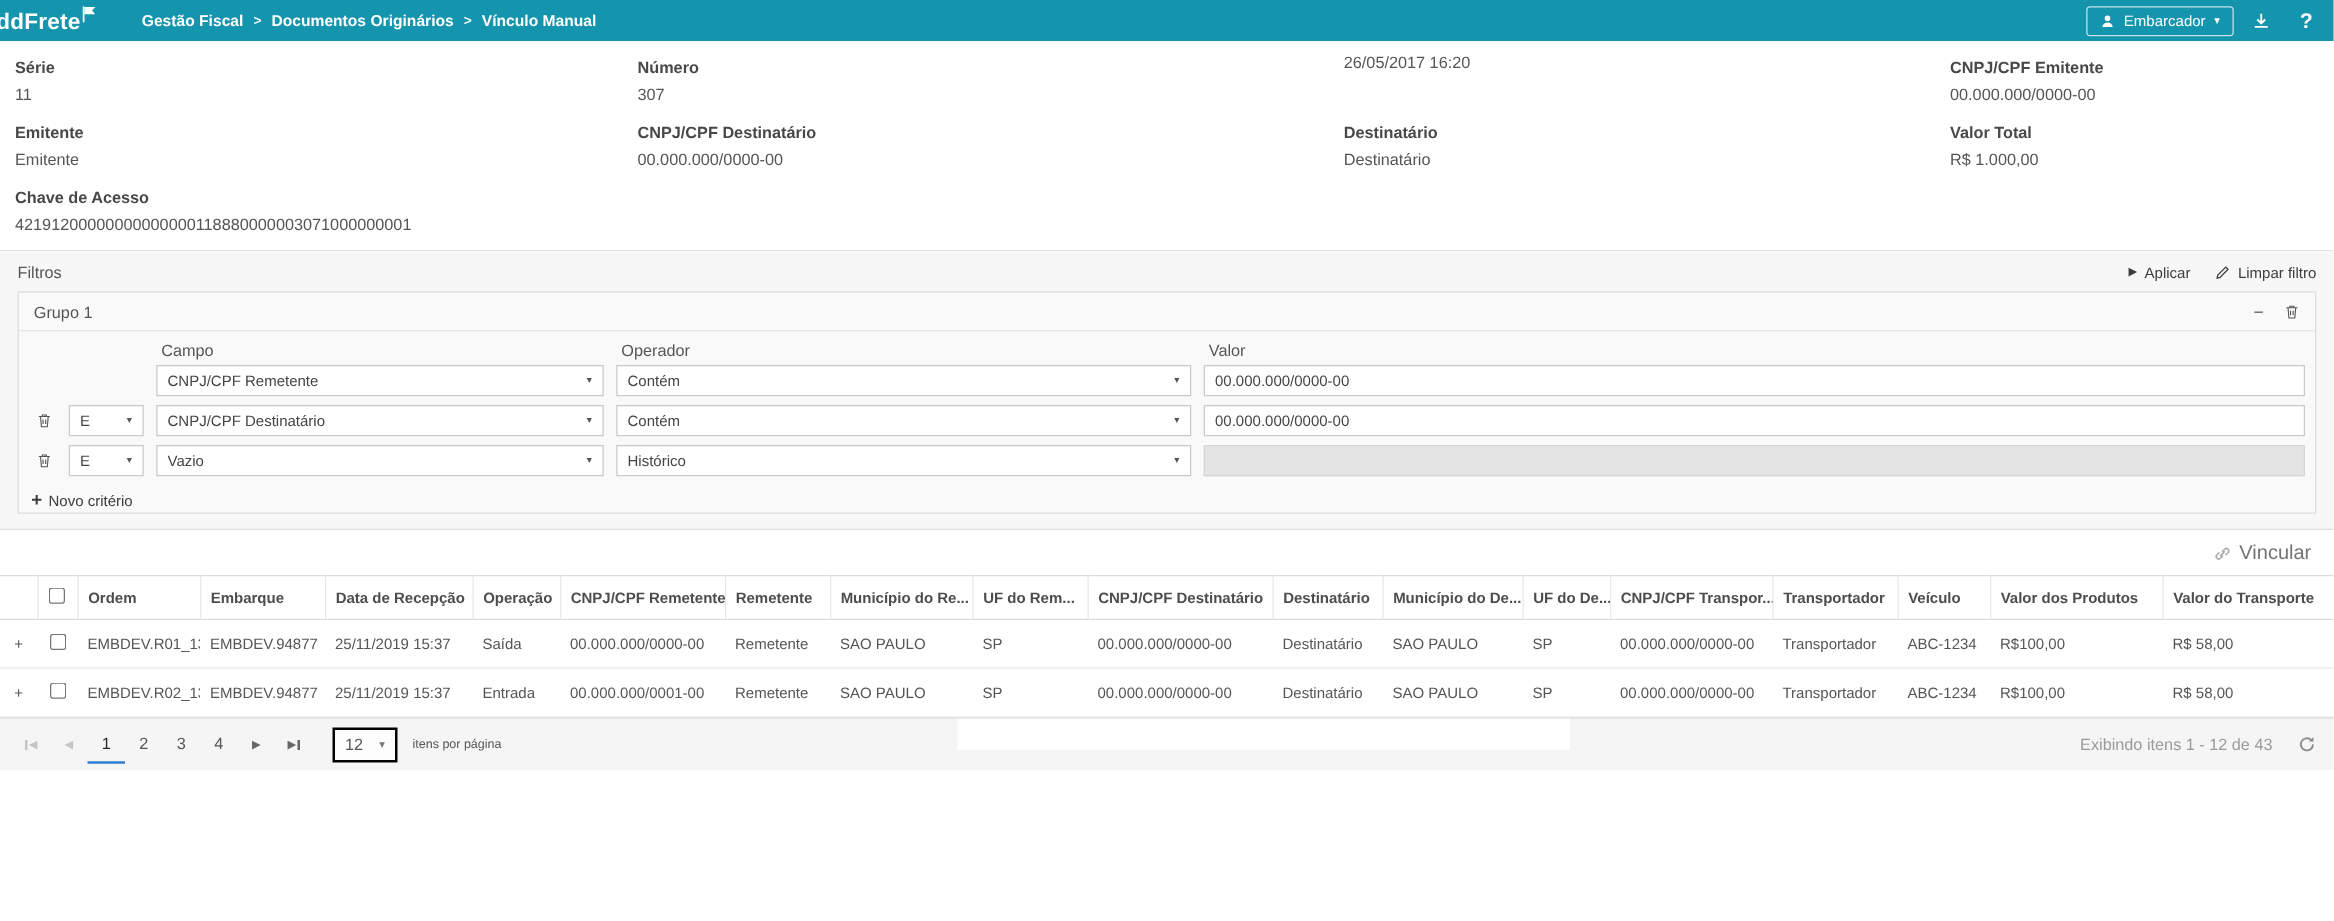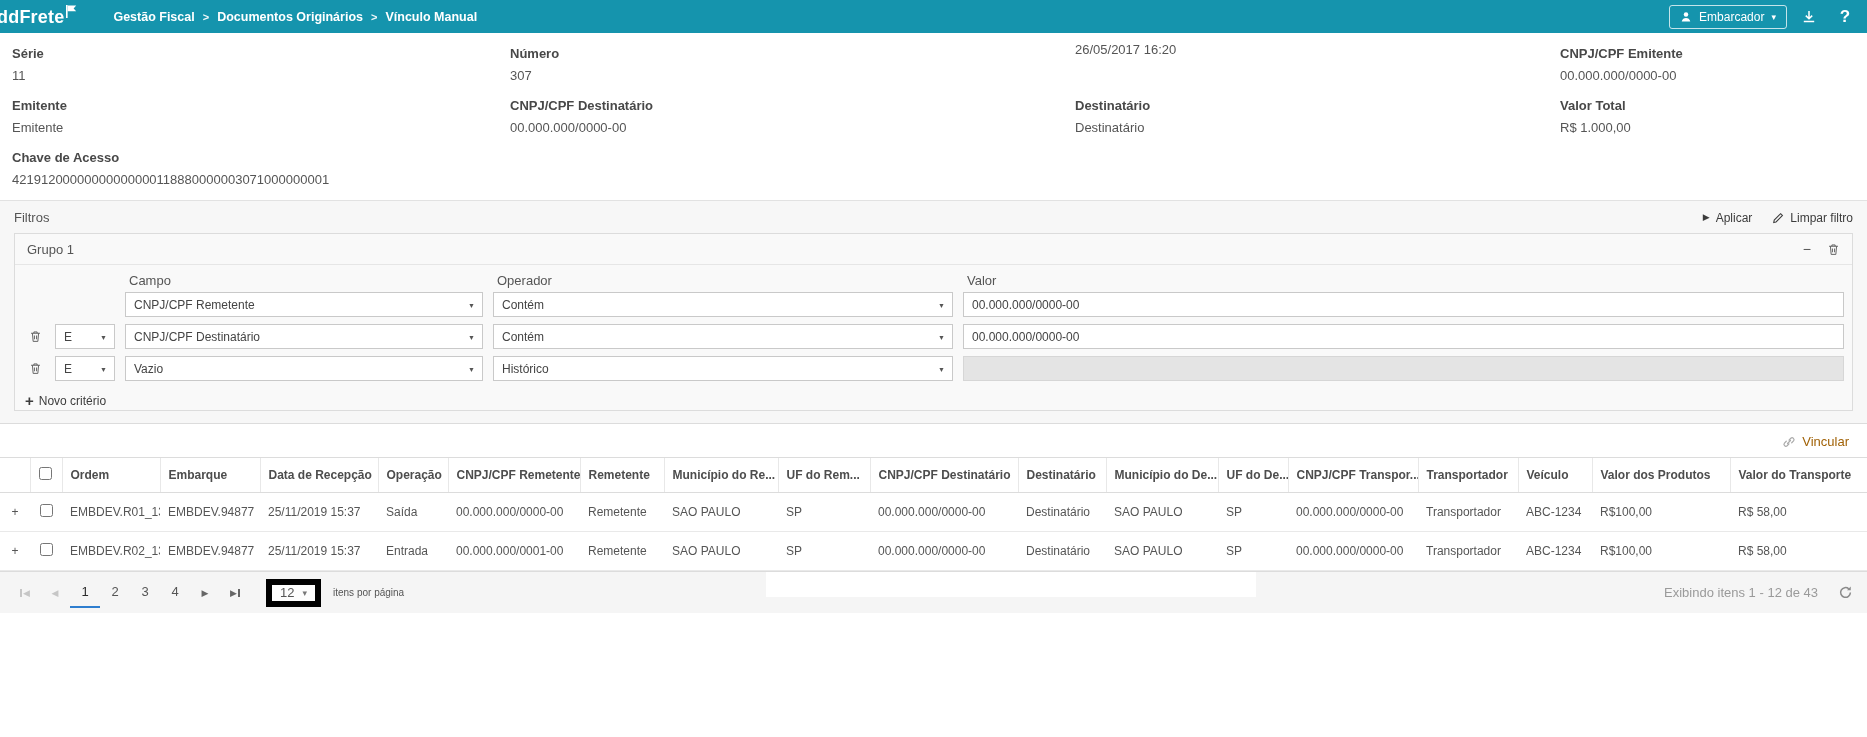--- a/index.html
+++ b/index.html
@@ -47,41 +47,41 @@
   .sel-wrap select { width:100%; height:25px; border:1px solid #c9c9c9; background:#fff; color:#444; font-size:12px; padding:0 22px 0 8px; appearance:none; -webkit-appearance:none; -moz-appearance:none; border-radius:0; font-family:inherit; cursor:pointer; }
   .sel-arrow { position:absolute; right:8px; top:50%; transform:translateY(-50%); font-size:7px; color:#555; pointer-events:none; }
   .val-input { width:100%; height:25px; border:1px solid #c9c9c9; padding:0 8px; font-size:12px; color:#444; font-family:inherit; background:#fff; }
   .val-input:disabled { background:#e4e4e4; border-color:#d6d6d6; }
   .row-trash { background:none; border:none; cursor:pointer; display:flex; align-items:center; justify-content:center; }
   .new-criteria { display:flex; align-items:center; gap:5px; margin:12px 0 2px 10px; background:none; border:none; font-size:12px; color:#3c3c3c; cursor:pointer; font-family:inherit; }
   .new-criteria .plus { font-weight:bold; font-size:15px; line-height:1; }
 
   
   .grid-toolbar { display:flex; justify-content:flex-end; align-items:center; padding:10px 18px 8px; background:#fff; }
-  .vincular { display:flex; align-items:center; gap:6px; background:none; border:none; color:#a16207; font-size:13px; cursor:pointer; font-family:inherit; }
+  .vincular { display:flex; align-items:center; gap:6px; background:none; border:none; color:#737373; font-size:16px; cursor:pointer; font-family:inherit; }
 
   
   table.grid { width:1867px; border-collapse:collapse; table-layout:fixed; background:#fff; }
   .grid th { border-top:1px solid #dcdcdc; border-bottom:1px solid #dcdcdc; border-left:1px solid #e8e8e8; font-weight:bold; font-size:12px; color:#4d4d4d; text-align:left; padding:9px 8px; white-space:nowrap; overflow:hidden; cursor:pointer; }
   .grid th:first-child { border-left:none; }
   .grid td { border-bottom:1px solid #e9e9e9; font-size:12px; color:#555; padding:11px 8px; white-space:nowrap; overflow:hidden; }
   .grid .num { }
   .grid .last-col { padding-right:6px; }
   .td-expand { color:#777; text-align:center; cursor:pointer; font-size:13px; }
   .td-check, .th-check { text-align:center; }
 
   
   .pager { position:relative; flex:0 0 42px; height:42px; background:#f5f5f5; border-top:1px solid #dcdcdc; display:flex; align-items:center; justify-content:space-between; padding:0 14px 0 10px; }
   .pager-left { display:flex; align-items:center; }
   .pg-btn { background:none; border:none; color:#666; font-size:9px; width:30px; height:28px; display:flex; align-items:center; justify-content:center; gap:1px; cursor:pointer; font-family:inherit; }
   .pg-btn.disabled { color:#c6c6c6; }
   .pg-bar { width:2px; height:8px; background:currentColor; display:inline-block; }
   .pg-num { background:none; border:none; color:#555; font-size:13px; width:30px; height:30px; cursor:pointer; font-family:inherit; border-bottom:2px solid transparent; }
   .pg-num.active { color:#2b2b2b; border-bottom:2px solid #2e7ecf; }
-  .page-size { margin-left:16px; border:6px solid #000000; background:#fdfdfd; height:28px; min-width:52px; display:flex; align-items:center; justify-content:space-between; padding:0 8px; gap:8px; font-size:13px; color:#555; cursor:pointer; }
+  .page-size { margin-left:16px; border:2px solid #000000; background:#fdfdfd; height:28px; min-width:52px; display:flex; align-items:center; justify-content:space-between; padding:0 8px; gap:8px; font-size:13px; color:#555; cursor:pointer; }
   .page-size .ps-chev { font-size:9px; color:#777; }
   .ps-label { margin-left:12px; font-size:10px; color:#555; }
   .scroll-track { position:absolute; left:766px; top:0; width:490px; height:25px; background:#fff; }
   .pager-right { display:flex; align-items:center; gap:20px; }
   .pager-status { color:#9a9a9a; font-size:13px; }
   .refresh-btn { background:none; border:none; cursor:pointer; display:flex; align-items:center; justify-content:center; }
 
   .bottom-space { flex:1 1 auto; background:#fff; }
 </style>
 </head>

